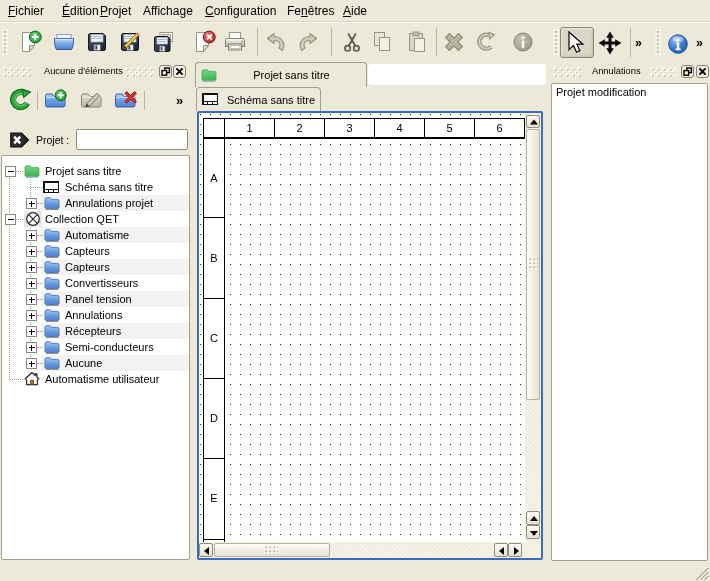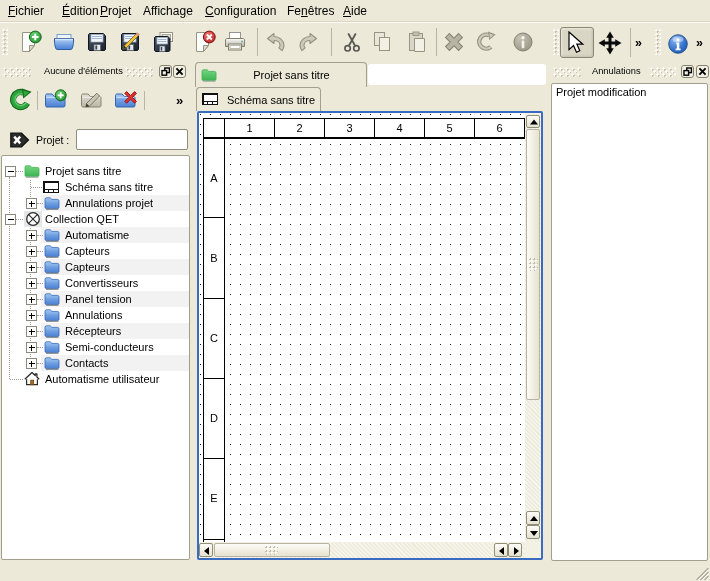--- a/index.html
+++ b/index.html
@@ -540,21 +540,21 @@
         <defs>
           <linearGradient id="bfg13" x1="0" y1="0" x2="0" y2="1">
             <stop offset="0" stop-color="#a6c9f2"></stop>
             <stop offset="0.5" stop-color="#6f9fe2"></stop>
             <stop offset="1" stop-color="#4c7fd0"></stop>
           </linearGradient>
         </defs>
         <path d="M1 4.2 C1 3.4 1.6 2.8 2.4 2.8 H6.2 L7.8 4.4 H13.6 C14.4 4.4 15 5 15 5.8 V12.2 C15 13 14.4 13.6 13.6 13.6 H2.4 C1.6 13.6 1 13 1 12.2 Z" fill="url(#bfg13)" stroke="#3565b0" stroke-width="0.8"></path>
         <rect x="2" y="13.8" width="12.4" height="1" fill="#7d7d7d"></rect>
       </svg>
-<div class="abs" style="left:65px;top:357px">Contacts</div>
+<div class="abs" style="left:65px;top:357px">Aucune</div>
 <svg class="abs" style="left:24px;top:371px" width="16" height="16">
         <path d="M2.6 7.6 V13.7 H13.4 V7.6" fill="#fff" stroke="#2b2b2b" stroke-width="1.2"></path>
         <path d="M0.8 8.2 L8 1.6 L11.2 4.5 V3 H12.9 V6 L15.2 8.2" fill="#fff" stroke="#2b2b2b" stroke-width="1.3" stroke-linejoin="round"></path>
         <rect x="6.7" y="9.2" width="2.9" height="4.5" fill="#b36a1e" stroke="#6e4410" stroke-width="0.8"></rect>
       </svg>
 <div class="abs" style="left:45px;top:373px">Automatisme utilisateur</div>
 </div>
 </div>
 
 <div id="center">

